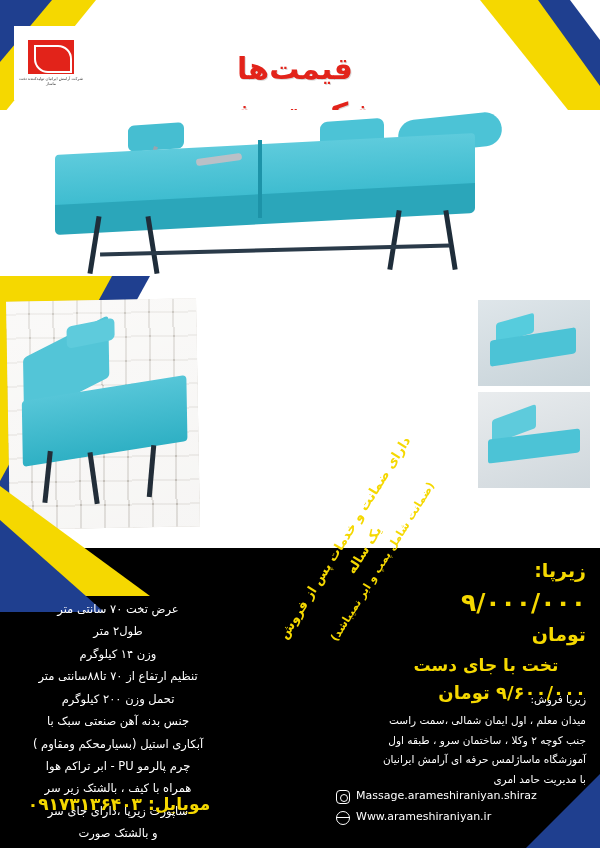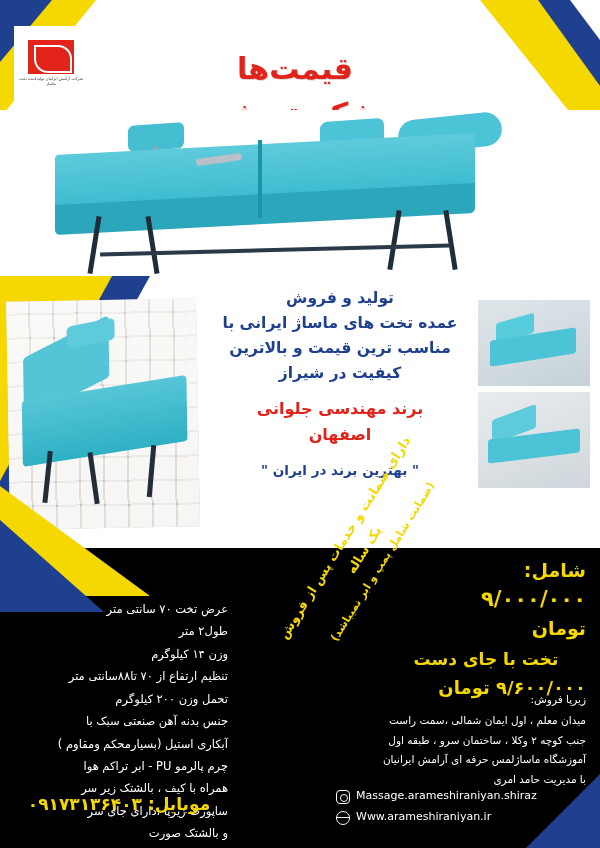--- a/index.html
+++ b/index.html
@@ -279,21 +279,21 @@
     position:absolute; right:0; bottom:0;
     width:0; height:0;
     border-bottom: 74px solid #1f3f8f;
     border-left: 74px solid transparent;
   }
 
   
   .specs {
     position:absolute; left:8px; top:598px;
     width:220px;
-    direction: rtl; 
+    direction: rtl; text-align: center;
     color:#ffffff; font-size:11.5px; line-height:1.95;
   }
 
   
   .guarantee {
     position:absolute; left:238px; top:516px;
     width:250px;
     direction: rtl; text-align:center;
     color:#f5d800; font-weight:bold; font-size:13px; line-height:1.8;
     transform: rotate(-58deg);
@@ -302,21 +302,21 @@
   .guarantee .small { font-size:11px; display:block; }
 
   
   .price {
     position:absolute; right:14px; top:556px;
     width:200px;
     direction: rtl; text-align: right;
     color:#f5d800; font-weight:bold;
   }
   .price .l1 { font-size:19px; line-height:1.5; }
-  .price .l2 { font-size:21px; line-height:1.4; }
+  .price .l2 { font-size:25px; line-height:1.4; }
   .price .l3 { font-size:19px; line-height:1.5; }
   .price .l4 { font-size:17px; line-height:1.6; margin-top:4px;text-align:center; }
   .price .l5 { font-size:18px; line-height:1.5; }
 
   
   .address {
     position:absolute; right:14px; top:690px;
     width:220px;
     direction: rtl; text-align: right;
     color:#ffffff; font-size:10.5px; line-height:1.85;
@@ -412,29 +412,20 @@
 
   <div class="photo-r1">
     <div class="obj2"></div>
     <div class="obj"></div>
   </div>
   <div class="photo-r2">
     <div class="obj2"></div>
     <div class="obj"></div>
   </div>
 
-  <div class="mid-text">
-    <div class="blue-line">تولید و فروش</div>
-    <div class="blue-line">عمده تخت های ماساژ ایرانی با</div>
-    <div class="blue-line">مناسب ترین قیمت و بالاترین</div>
-    <div class="blue-line">کیفیت در شیراز</div>
-    <div class="red-line">برند مهندسی جلوانی</div>
-    <div class="red-line" style="margin-top:0">اصفهان</div>
-    <div class="quote">" بهترین برند در ایران "</div>
-  </div>
 
   <div class="bottom"></div>
   <div class="bottom-yellow-tri"></div>
   <div class="bottom-blue-tri"></div>
   <div class="bottom-blue-right"></div>
 
   <div class="specs">
     <div>عرض تخت ۷۰ سانتی متر</div>
     <div>طول۲ متر</div>
     <div>وزن ۱۴ کیلوگرم</div>
@@ -447,21 +438,21 @@
     <div>ساپورت زیرپا ،دارای جای سر</div>
     <div>و بالشتک صورت</div>
   </div>
 
   <div class="guarantee">
     <span>دارای ضمانت و خدمات پس از فروش یک ساله</span>
     <span class="small">(ضمانت شامل پمپ و ابر نمیباشد)</span>
   </div>
 
   <div class="price">
-    <div class="l1">شامل:</div>
+    <div class="l1">زیرپا:</div>
     <div class="l2">۹/۰۰۰/۰۰۰</div>
     <div class="l3">تومان</div>
     <div class="l4">تخت با جای دست</div>
     <div class="l5">۹/۶۰۰/۰۰۰ تومان</div>
   </div>
 
   <div class="address">
     <div class="title">زیرپا فروش:</div>
     <div>میدان معلم ، اول ایمان شمالی ،سمت راست</div>
     <div>جنب کوچه ۲ وکلا ، ساختمان سرو ، طبقه اول</div>

